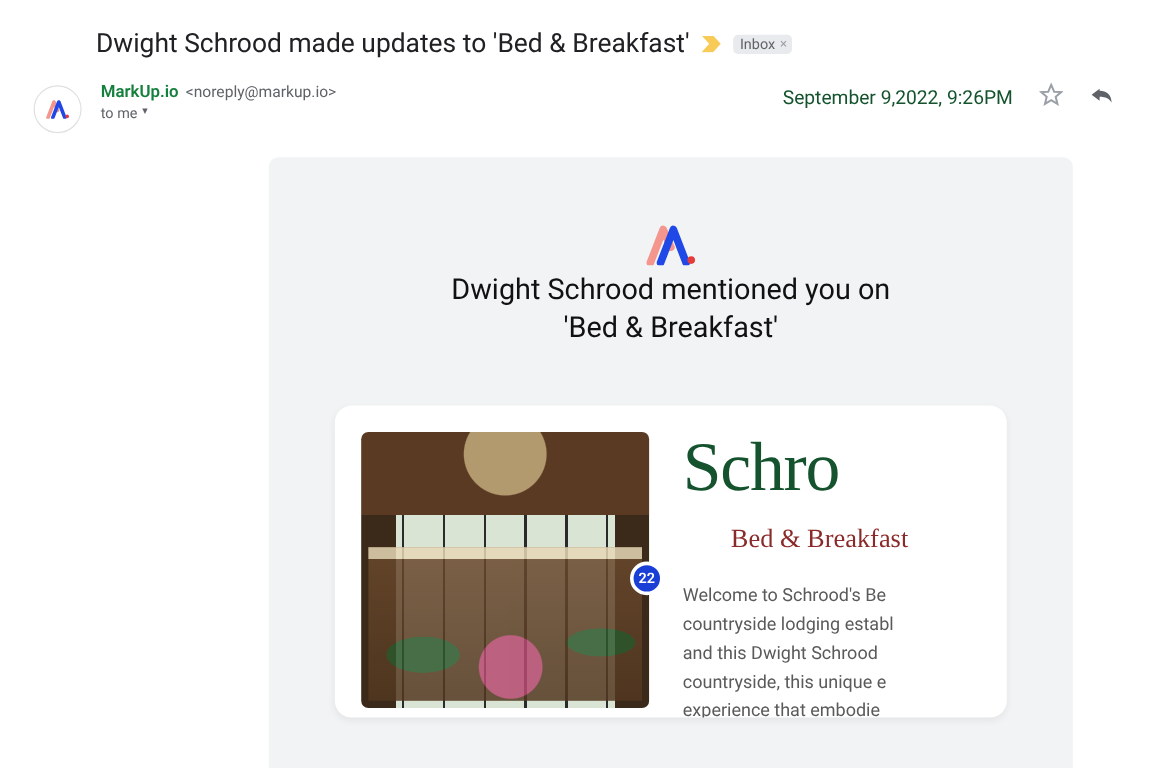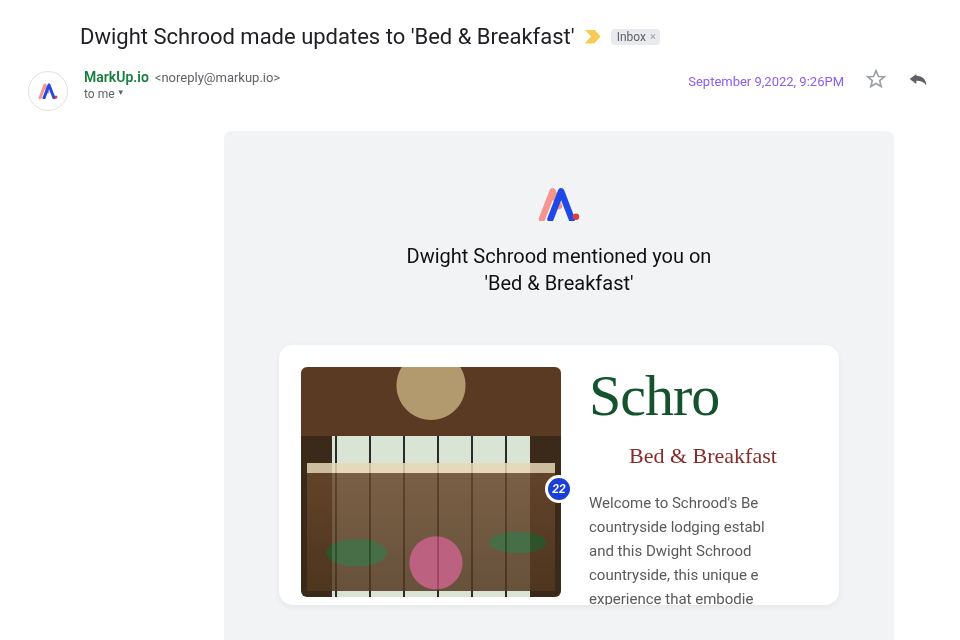--- a/index.html
+++ b/index.html
@@ -36,66 +36,65 @@
       flex-shrink: 0;
       margin-top: 2px;
     }
     .sender-col { flex: 1; }
     .sender-line { display: flex; align-items: baseline; gap: 6px; }
     .sender-name { font-size: 14px; font-weight: 600; color: #15803d; }
     .sender-email { font-size: 13px; color: #5f6368; }
     .to-line { font-size: 12px; color: #5f6368; display: flex; align-items: flex-start; gap: 4px; margin-top: 2px; }
     .chev-down { font-size: 9px; color: #5f6368; }
     .meta-col { display: flex; align-items: center; gap: 22px; }
-    .timestamp { font-size: 13px; color: #8b5cf6; }
+    .timestamp { font-size: 16px; color: #14532d; }
     .star-icon { color: #9aa0a6; cursor: pointer; }
     .reply-icon { color: #5f6368; cursor: pointer; }
 
     .email-body-frame {
       margin-left: 196px;
       width: 670px;
       background: #f1f3f4;
       border-radius: 8px;
       padding: 56px 0 0 0;
       height: 520px;
       overflow: hidden;
     }
     .body-inner { text-align: center; }
     .body-title {
-      font-size: 20px; color: #111; font-weight: 400;
-      margin-top: 18px; line-height: 1.35;
+      font-size: 24px; color: #111; font-weight: 400;
+      line-height: 1.35;
     }
     .card {
       background: #fff;
       width: 560px;
       margin: 48px auto 0;
       border-radius: 14px;
       box-shadow: 0 2px 6px rgba(0,0,0,0.06);
       padding: 22px 22px 0 22px;
       display: flex;
       gap: 28px;
       height: 260px;
       overflow: hidden;
       text-align: left;
       position: relative;
     }
     .room-img {
-      width: 260px; height: 230px;
+      width: 240px; height: 230px;
       background:
         radial-gradient(circle at 50% 8%, #b39a6e 0 34px, transparent 35px),
         linear-gradient(#5b3a24 0 14%, transparent 14%),
         linear-gradient(#5b3a24 26% 30%, transparent 30%),
         linear-gradient(90deg, #3b2a1a 0 12%, transparent 12% 88%, #3b2a1a 88%),
         repeating-linear-gradient(90deg, #2a2a2a 0 2px, #d9e4d4 2px 34px),
         linear-gradient(#c8b98f, #ceb98c);
       background-color: #7a5a3a;
       border-radius: 6px;
       position: relative;
       flex-shrink: 0;
-      font-style: italic;
     }
     .room-img::before {
       content: "";
       position: absolute;
       left: 6px; right: 6px; top: 96px; bottom: 6px;
       background:
         radial-gradient(circle at 52% 78%, #b84a72 0 26px, transparent 27px),
         radial-gradient(ellipse at 20% 70%, #2e5a2e 0 30px, transparent 31px),
         radial-gradient(ellipse at 85% 62%, #2e5a2e 0 28px, transparent 29px),
         linear-gradient(#e6d8b6 0 8%, transparent 8%),

